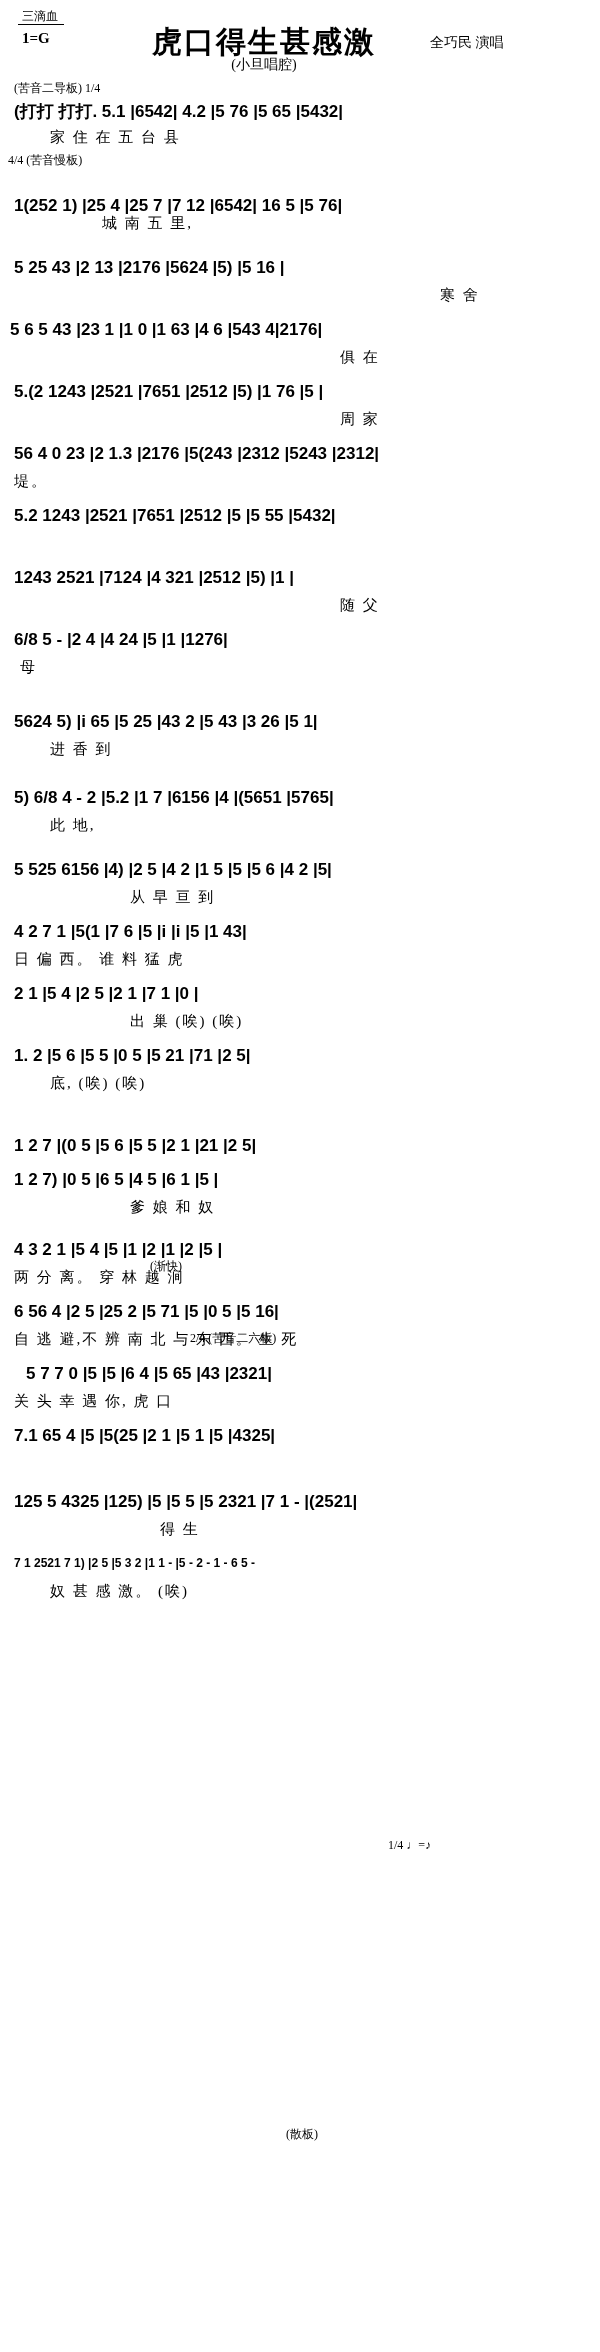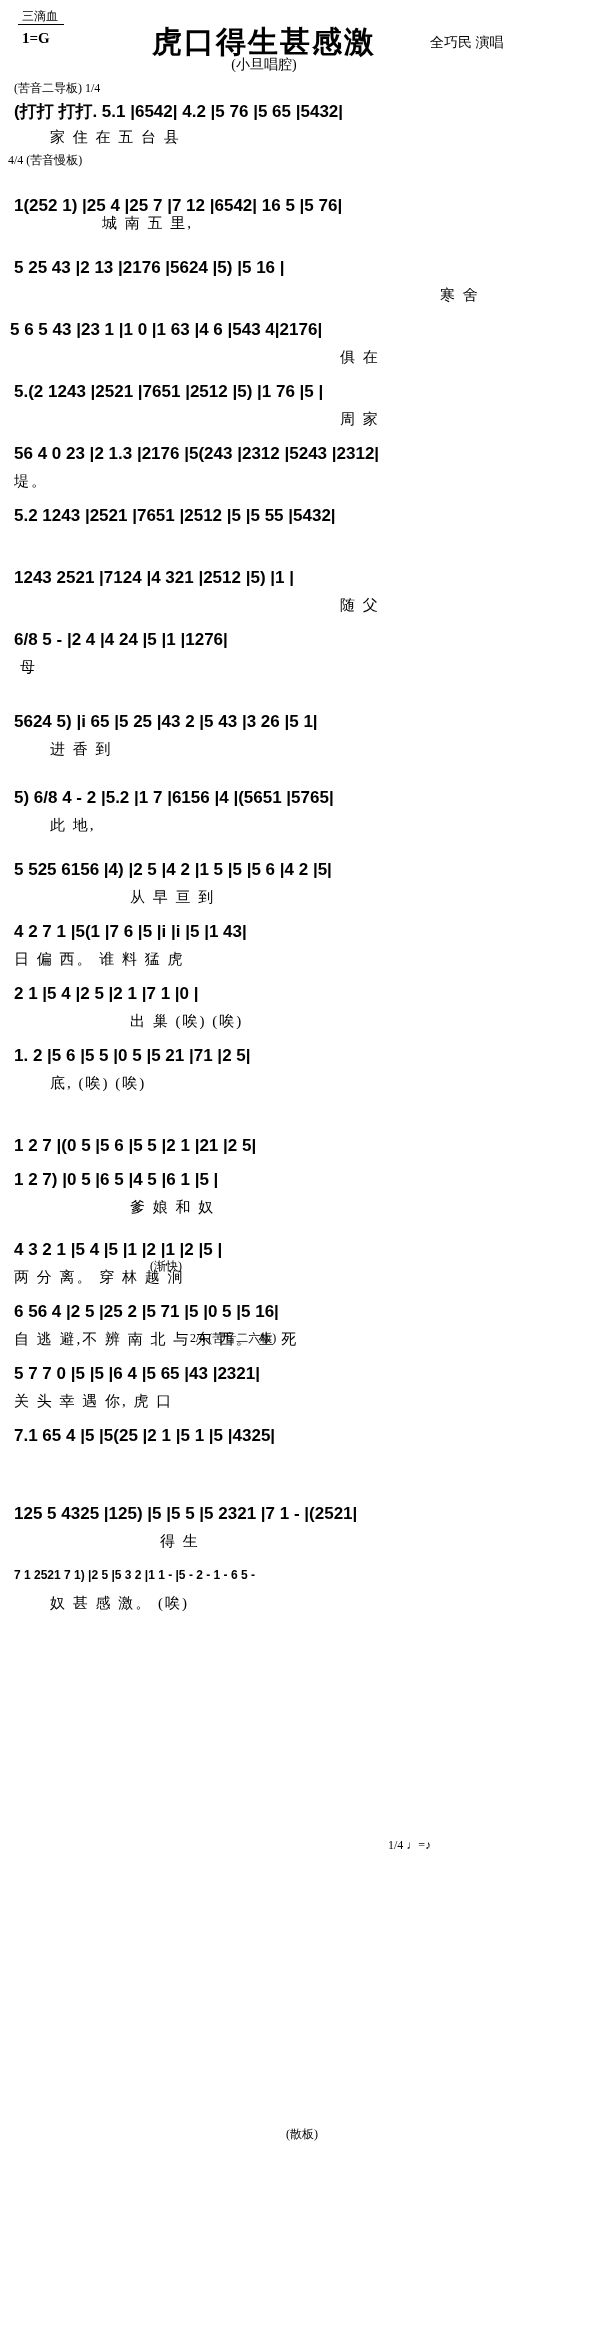--- a/index.html
+++ b/index.html
@@ -128,30 +128,30 @@
       <div class="jianpu" style="left:4px;top:2px;">4 3   2 1  |5 4 |5 |1 |2 |1 |2 |5 |</div>
       <div class="lyr" style="left:4px;top:30px;">两 分 离。 穿 林 越 涧</div>
     </div>
 
     <div class="row">
       <div class="jianpu" style="left:4px;top:2px;">6 56   4  |2 5 |25 2 |5 71 |5 |0 5 |5 16|</div>
       <div class="lyr" style="left:4px;top:30px;">自 逃 避,不 辨 南 北 与 东 西。 生 死</div>
     </div>
 
     <div class="row">
-      <div class="jianpu" style="left:4px;top:2px;">5 7   7 0  |5 |5 |6 4 |5 65 |43 |2321|</div>
+      <div class="jianpu" style="left:16px;top:2px;">5 7   7 0  |5 |5 |6 4 |5 65 |43 |2321|</div>
       <div class="lyr" style="left:4px;top:30px;">关 头 幸 遇 你, 虎 口</div>
     </div>
 
     <div class="row">
       <div class="jianpu" style="left:4px;top:2px;">7.1   65 4  |5 |5(25 |2 1 |5 1 |5 |4325|</div>
       <div class="lyr" style="left:4px;top:30px;"></div>
     </div>
 
-    <div class="row" style="margin-top:16px;">
+    <div class="row" style="margin-top:4px;">
       <div class="jianpu" style="left:4px;top:2px;">125 5   4325  |125) |5 |5 5 |5 2321 |7 1 - |(2521|</div>
       <div class="lyr" style="left:150px;top:30px;">得 生</div>
     </div>
 
     <div class="row">
       <div class="jianpu" style="left:4px;top:4px;font-size:12px;">7 1   2521   7 1) |2 5 |5 3 2 |1 1 - |5 - 2 - 1 - 6 5 -</div>
       <div class="lyr" style="left:40px;top:30px;">奴 甚 感 激。 (唉)</div>
     </div>
 
   </div>

